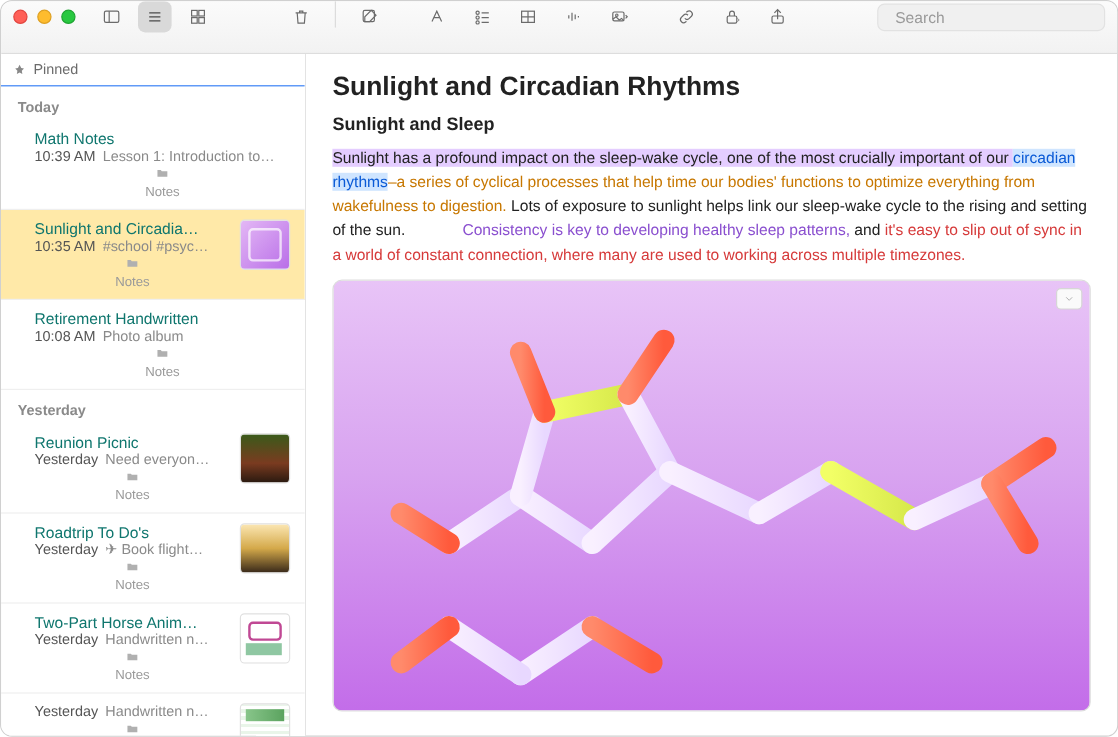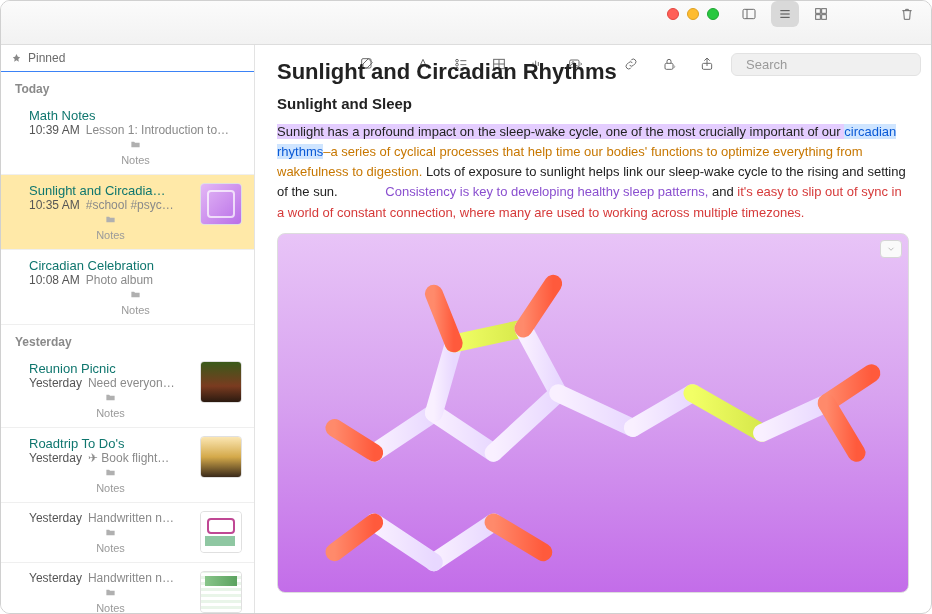--- a/index.html
+++ b/index.html
@@ -6,25 +6,24 @@
   body {
     width: 932px; height: 614px;
     font-family: -apple-system, "Helvetica Neue", Helvetica, Arial, sans-serif;
     font-size: 13px; color: #222;
     background: #fff; overflow: hidden;
     border: 1px solid #d0d0d0; border-radius: 10px;
     position: relative;
   }
   
   .toolbar {
-    height: 44px; display: flex; align-items: flex-end;
+    height: 44px; display: flex; align-items: flex-start;
     background: linear-gradient(#fbfbfb,#f2f2f2);
     border-bottom: 1px solid #ddd; padding: 0 10px;
     gap: 12px;
-    flex-direction: column;
   }
   .traffic { display:flex; gap:8px; margin-right:6px; }
   .dot { width:12px; height:12px; border-radius:50%; }
   .dot.red{background:#ff5f57;border:1px solid #e24640;}
   .dot.yellow{background:#febc2e;border:1px solid #dea022;}
   .dot.green{background:#28c840;border:1px solid #1fa532;}
   .tb-group { display:flex; gap:8px; align-items:center; }
   .tb-btn {
     width:28px; height:26px; border-radius:6px;
     display:flex; align-items:center; justify-content:center;
@@ -287,21 +286,21 @@
             <span>Notes</span>
           </div>
       </div>
       <div class="thumb">
           <div class="th-mol"></div>
         </div>
     </div>
 
     <div class="note-row">
       <div class="text">
-        <div class="note-title">Circadian Celebration</div>
+        <div class="note-title">Retirement Handwritten</div>
         <div class="note-sub">
             <span>10:08 AM</span>
             <span class="preview">Photo album</span>
           </div>
         <div class="note-folder">
             <svg viewBox="0 0 24 24">
               <path d="M3 6h6l2 2h10v10H3z"></path>
             </svg>
             <span>Notes</span>
           </div>
@@ -343,20 +342,21 @@
             <span>Notes</span>
           </div>
       </div>
       <div class="thumb">
           <div class="th-biker"></div>
         </div>
     </div>
 
     <div class="note-row">
       <div class="text">
+        <div class="note-title">Two-Part Horse Anim…</div>
         <div class="note-sub">
             <span>Yesterday</span>
             <span class="preview">Handwritten n…</span>
           </div>
         <div class="note-folder">
             <svg viewBox="0 0 24 24">
               <path d="M3 6h6l2 2h10v10H3z"></path>
             </svg>
             <span>Notes</span>
           </div>

